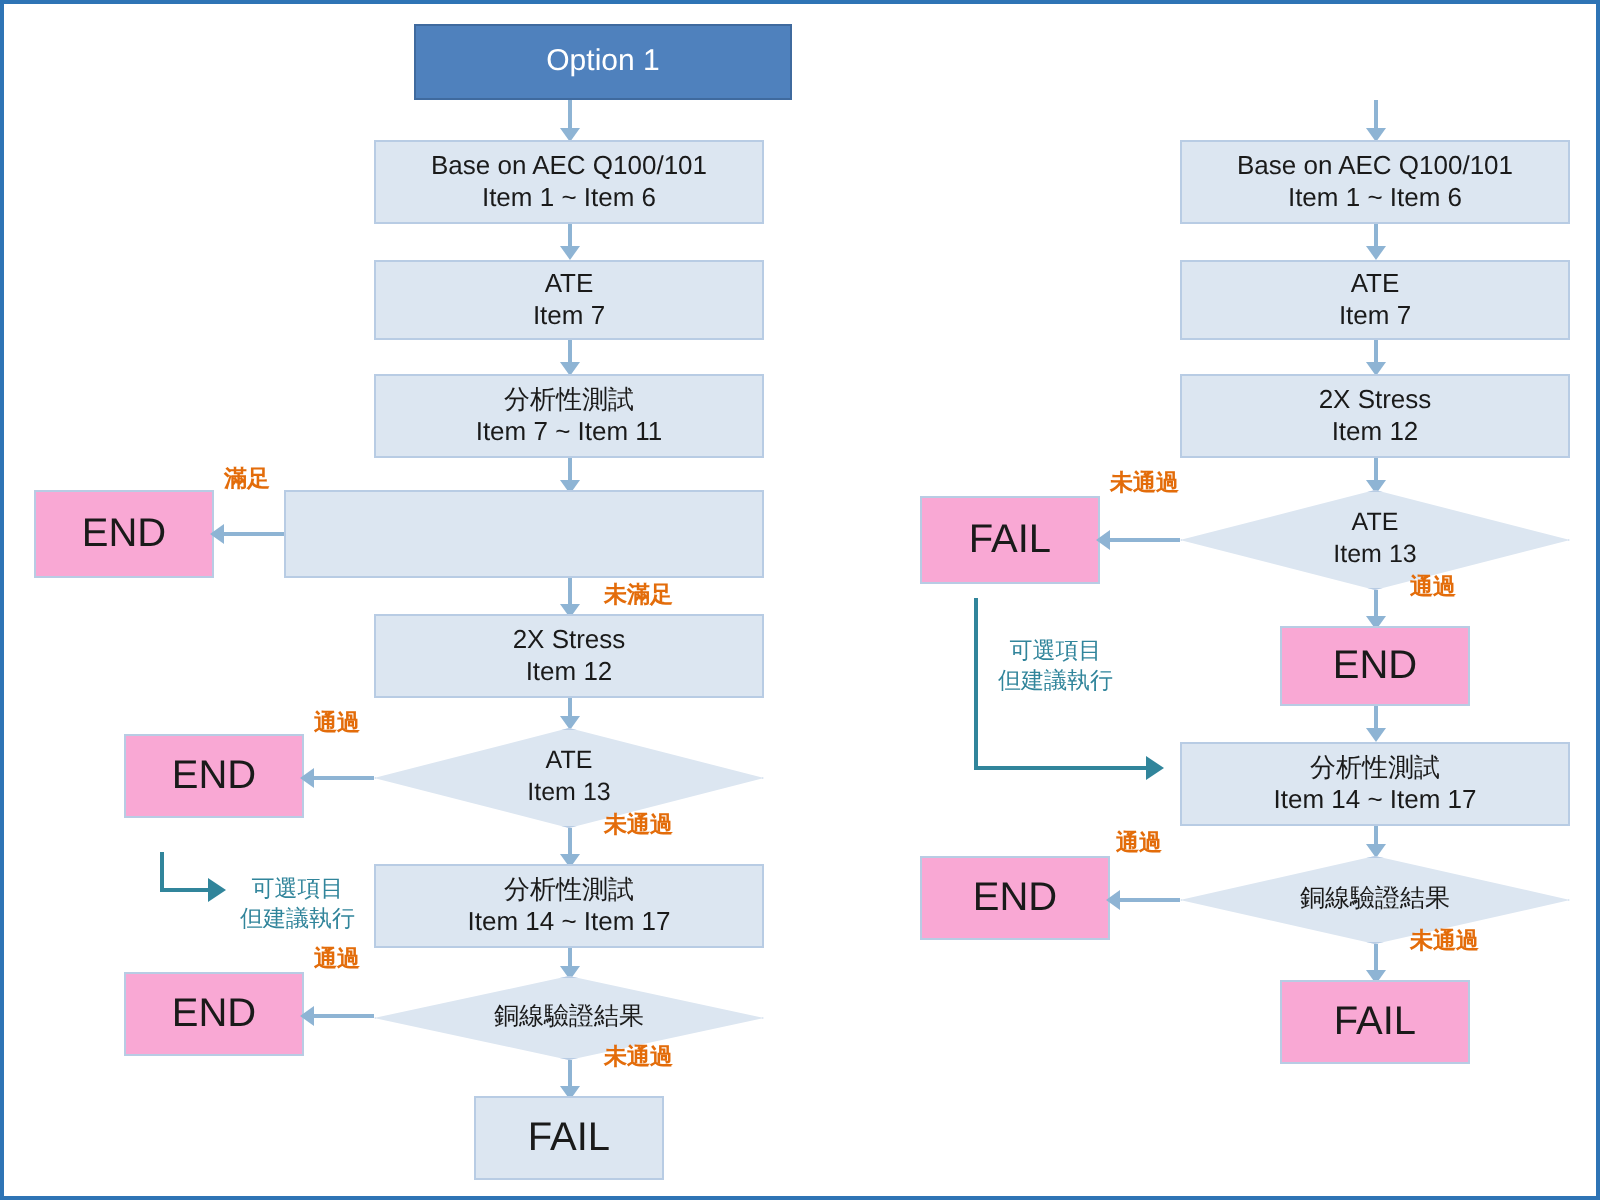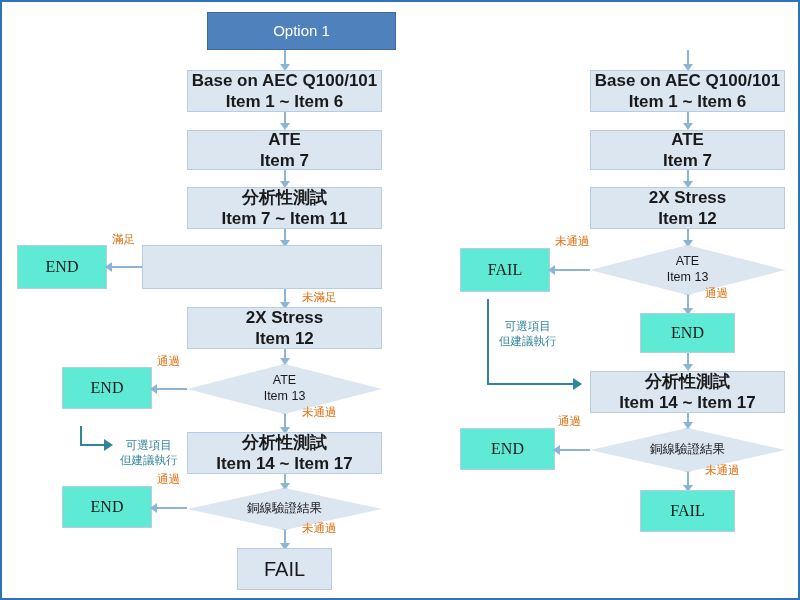--- a/index.html
+++ b/index.html
@@ -34,24 +34,23 @@
     background: #dce6f1;
     border: 1px solid #b8cce4;
   }
   .header {
     background: #4f81bd;
     color: #ffffff;
     border: 1px solid #3f6a9e;
     font-size: 15px;
   }
   .end {
-    background: #5eead4;
+    background: #f9a8d4;
     border: 1px solid #b8cce4;
-    font-size: 16px;
-    font-family: Liberation Serif, serif;
+    font-size: 20px;
   }
   .fail-big {
     background: #dce6f1;
     border: 1px solid #b8cce4;
     font-size: 20px;
   }
   .diamond-wrap {
     position: absolute;
     box-sizing: border-box;
   }
@@ -104,20 +103,21 @@
   }
   .teal-line {
     position: absolute;
     background: #31859b;
   }
   .label {
     position: absolute;
     font-size: 11.5px;
     color: #e36c0a;
     white-space: nowrap;
+    font-weight: bold;
   }
   .label-teal {
     position: absolute;
     font-size: 11.5px;
     color: #31859b;
     white-space: nowrap;
     line-height: 1.3;
     text-align: center;
   }
   .logo {
@@ -165,21 +165,21 @@
     left: 62px;
     top: 12px;
     width: 90px;
     font-size: 8.5px;
     font-weight: bold;
     font-style: italic;
     color: #1f4e79;
     line-height: 1.45;
   }
   .node-line1, .node-line2 { display: block; }
-  .box.small { font-size: 17px; font-weight: bold; }
+  .box.small { font-size: 13px; }
 </style>
 </head>
 <body>
 
 <div id="canvas">
 
 
   <div class="node header" style="left:185px; top:10px; width:189px; height:38px;margin-left:20px;">Option 1</div>
 
   <div class="line" style="left:282px; top:48px; width:2px; height:16px;"></div>

